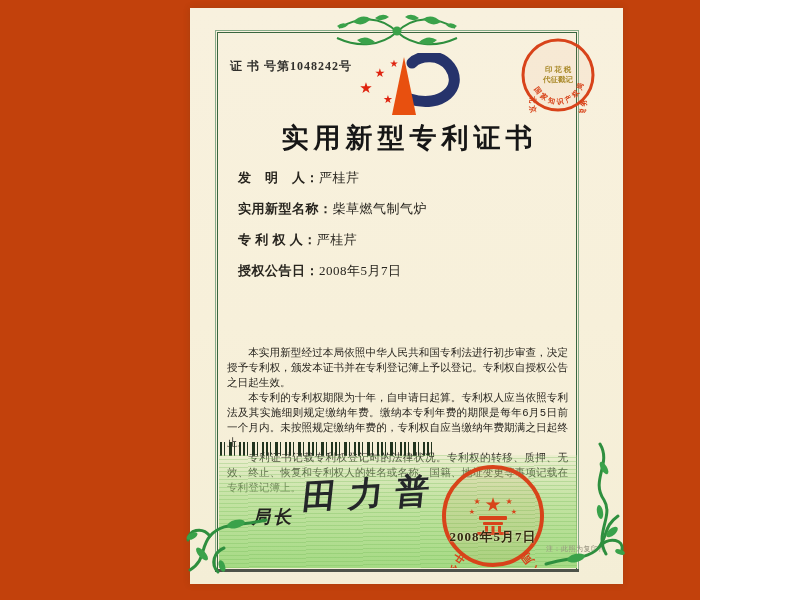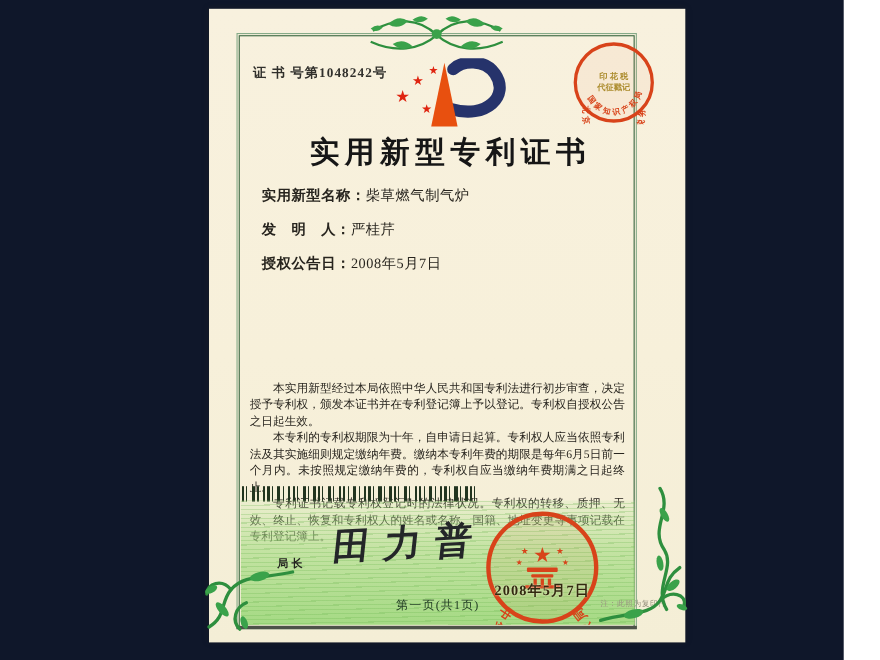--- a/index.html
+++ b/index.html
@@ -1,17 +1,17 @@
 <!DOCTYPE html>
 <html><head>
 <meta charset="utf-8">
 <style>
   * { margin:0; padding:0; box-sizing:border-box; }
   body { font-family:"Liberation Serif", serif; background:#ffffff; }
-  .screenshot { position:relative; width:767px; height:600px; background:#0f172a; overflow:hidden; }
+  .screenshot { position:relative; width:700px; height:600px; background:#c2410c; overflow:hidden; }
 
   .scan-page { position:absolute; left:190px; top:8px; width:433px; height:576px;
     background:linear-gradient(180deg,#f8f1de 0%, #f7f0da 55%, #f4eed6 100%);
     box-shadow:0 0 7px rgba(60,50,20,0.18); }
 
   .frame { position:absolute; left:27px; top:24px; width:360px; height:538px;
     border:1px solid #39663f; outline:1px solid #86ab88; outline-offset:1.5px; }
   .frame::after { content:""; position:absolute; left:-3px; right:-3px; bottom:-3px;
     height:3px; background:#4e5349; }
 
@@ -22,38 +22,38 @@
 
   .title { position:absolute; left:27px; top:112px; width:360px; text-align:center;
     font-size:27px; font-weight:700; letter-spacing:5px; color:#161616;padding-left:25px; }
 
   .fields { position:absolute; left:48px; top:161px; width:320px; }
   .field-row { font-size:13px; color:#27241e; margin-bottom:14px; height:17px; }
   .field-label { font-weight:700; letter-spacing:0.5px; }
   .field-value { font-weight:500; letter-spacing:0.5px; }
 
   .paragraphs { position:absolute; left:37px; top:338px; width:341px;
-    font-size:10.6px; line-height:15px; color:#28251f; text-align:justify; }
+    font-size:10.6px; line-height:15px; color:#28251f; text-align:justify;font-family:Liberation Mono, monospace; }
   .paragraphs p { text-indent:2em; }
 
   .barcode { position:absolute; left:30px; top:434px; width:214px; height:14px;
     background:repeating-linear-gradient(90deg,
       #22341f 0 2px, transparent 2px 4px,
       #22341f 4px 5px, transparent 5px 9px,
       #22341f 9px 12px, transparent 12px 14px,
       #22341f 14px 15px, transparent 15px 19px,
       #22341f 19px 21px, transparent 21px 23px); }
 
   .band { position:absolute; left:29px; top:447px; width:358px; height:113px;
     background:
       repeating-linear-gradient(179deg, rgba(106,182,78,0.28) 0 1px, rgba(106,182,78,0) 1px 4px),
       linear-gradient(180deg, rgba(197,233,168,0.18) 0%, rgba(171,221,136,0.65) 38%, #a5da84 100%); }
 
-  .director { position:absolute; left:33px; top:50px; font-size:10px; font-weight:700;
-    color:#23231f; letter-spacing:3px; }
+  .director { position:absolute; left:33px; top:50px; font-size:18px; font-weight:700;
+    color:#23231f; letter-spacing:3px;font-style:italic; }
   .signature { position:absolute; left:84px; top:16px; font-size:34px; font-weight:700;
     color:#17171f; letter-spacing:12px; transform:skewX(-9deg) rotate(-3deg);
     font-family:"DejaVu Serif", serif; opacity:0.92; }
   .page-footer { position:absolute; left:0; top:88px; width:100%; text-align:center;
     font-size:11px; color:#1f3a22; letter-spacing:1px; }
 
   .seal { position:absolute; left:222px; top:9px; width:104px; height:104px; }
   .seal-date { position:absolute; left:216px; top:73px; width:116px; text-align:center;
     font-size:13px; font-weight:700; color:#32290f; letter-spacing:1px;
     text-shadow:0 0 2px rgba(250,243,220,0.9); z-index:3; }
@@ -103,42 +103,44 @@
         <text x="30" y="24" font-size="12">★</text>
         <text x="38" y="50" font-size="11">★</text>
         <text x="44" y="14" font-size="10">★</text>
       </g>
     </svg>
 
     <div class="title">实用新型专利证书</div>
 
     <div class="fields">
       <div class="field-row">
+        <span class="field-label">发　明　人：</span><span class="field-value">严桂芹</span>
+      </div>
+      <div class="field-row">
         <span class="field-label">实用新型名称：</span><span class="field-value">柴草燃气制气炉</span>
       </div>
       <div class="field-row">
-        <span class="field-label">发　明　人：</span><span class="field-value">严桂芹</span>
+        <span class="field-label">专 利 权 人：</span><span class="field-value">严桂芹</span>
       </div>
       <div class="field-row">
         <span class="field-label">授权公告日：</span><span class="field-value">2008年5月7日</span>
       </div>
     </div>
 
     <div class="paragraphs">
       <p>本实用新型经过本局依照中华人民共和国专利法进行初步审查，决定授予专利权，颁发本证书并在专利登记簿上予以登记。专利权自授权公告之日起生效。</p>
       <p>本专利的专利权期限为十年，自申请日起算。专利权人应当依照专利法及其实施细则规定缴纳年费。缴纳本专利年费的期限是每年6月5日前一个月内。未按照规定缴纳年费的，专利权自应当缴纳年费期满之日起终止。</p>
       <p>专利证书记载专利权登记时的法律状况。专利权的转移、质押、无效、终止、恢复和专利权人的姓名或名称、国籍、地址变更等事项记载在专利登记簿上。</p>
     </div>
 
     <div class="barcode"></div>
 
     <div class="band">
       <div class="director">局长</div>
       <div class="signature">田力普</div>
-      <div class="page-footer">第一页(共1页)</div>
 
       <svg class="seal" viewBox="0 0 104 104">
         <circle cx="52" cy="52" r="49" fill="rgba(232,96,40,0.07)" stroke="#d8431a" stroke-width="4"></circle>
         <defs>
           <path id="sealArc" d="M 20,86 A 46,46 0 1 0 84,86" fill="none"></path>
         </defs>
         <text font-size="11.5" fill="#d8431a" letter-spacing="4" font-weight="bold">
           <textPath href="#sealArc" startOffset="2">中华人民共和国国家知识产权局</textPath>
         </text>
         <g fill="#d8431a">

